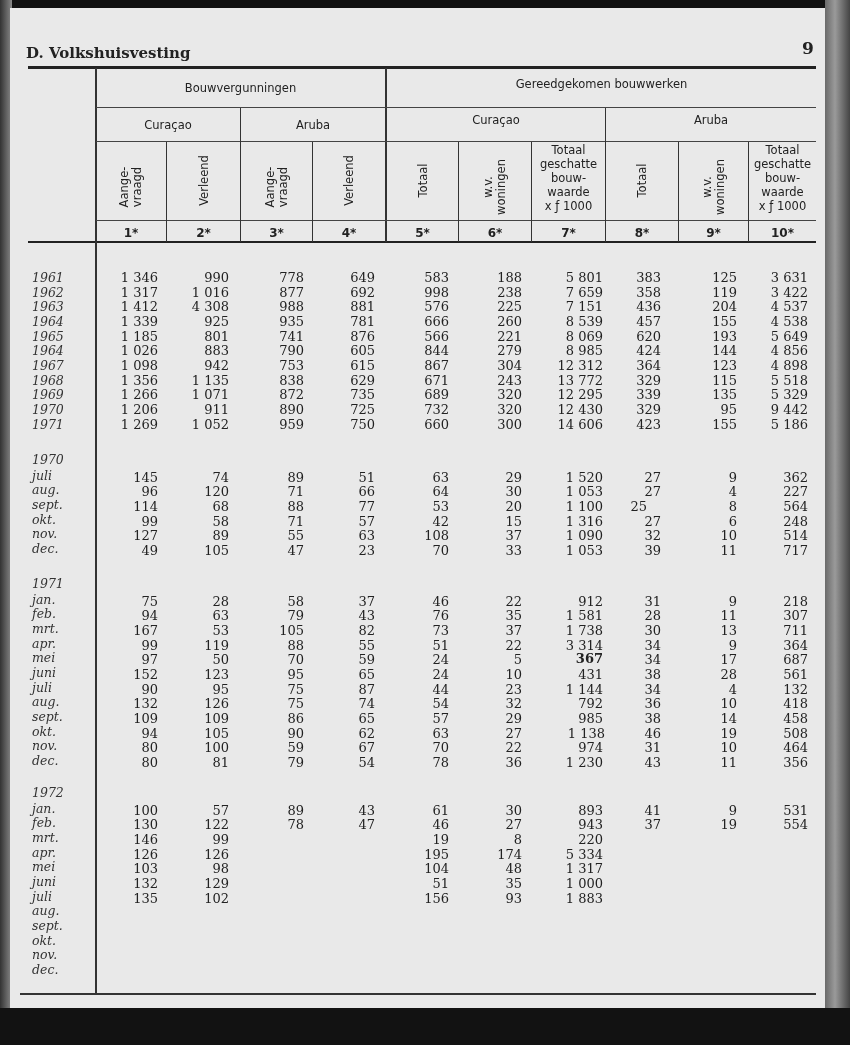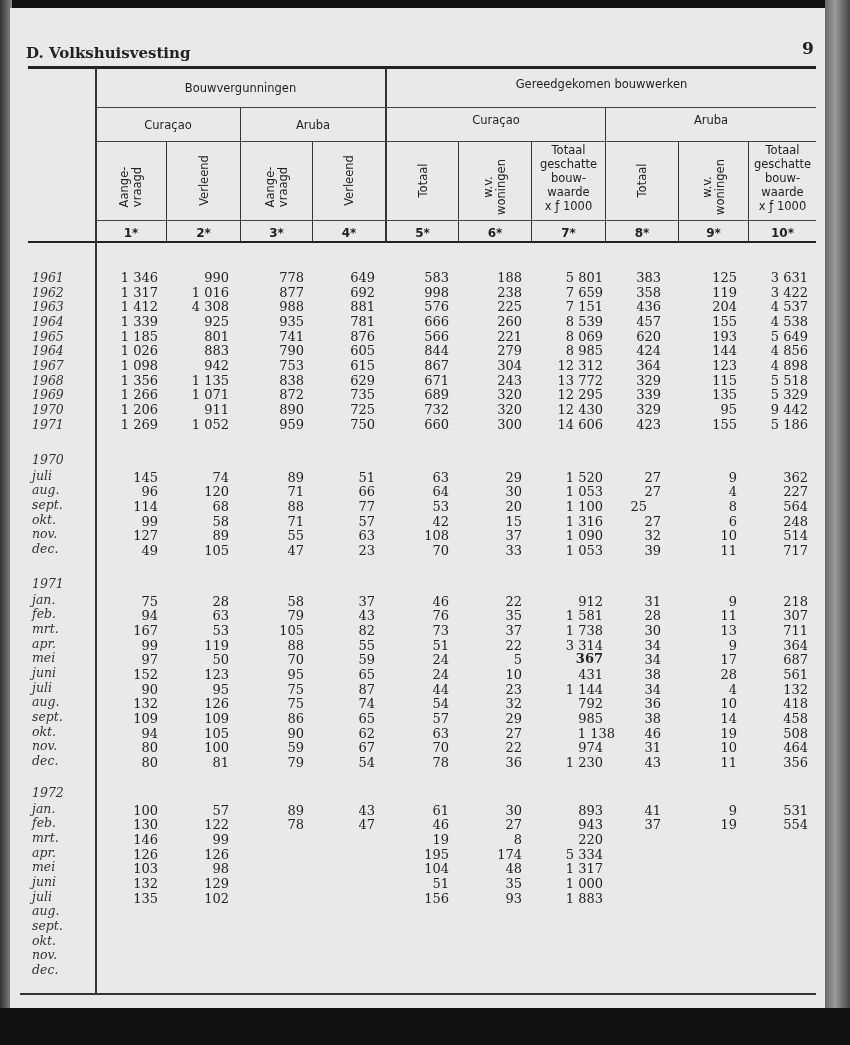--- a/index.html
+++ b/index.html
@@ -388,21 +388,21 @@
     <div class="cell" style="top: 711.85px; right: 189px;">38</div>
     <div class="cell" style="top: 711.85px; right: 113px;">14</div>
     <div class="cell" style="top: 711.85px; right: 42px;">458</div>
     <div class="stub" style="top: 724.5px;">okt.</div>
     <div class="cell" style="top: 726.5px; right: 692px;">94</div>
     <div class="cell" style="top: 726.5px; right: 621px;">105</div>
     <div class="cell" style="top: 726.5px; right: 546px;">90</div>
     <div class="cell" style="top: 726.5px; right: 475px;">62</div>
     <div class="cell" style="top: 726.5px; right: 401px;">63</div>
     <div class="cell" style="top: 726.5px; right: 328px;">27</div>
-    <div class="cell" style="top: 726.5px; right: 235px;">1 138</div>
+    <div class="cell" style="top: 726.5px; right: 245px;">1 138</div>
     <div class="cell" style="top: 726.5px; right: 189px;">46</div>
     <div class="cell" style="top: 726.5px; right: 113px;">19</div>
     <div class="cell" style="top: 726.5px; right: 42px;">508</div>
     <div class="stub" style="top: 739.15px;">nov.</div>
     <div class="cell" style="top: 741.15px; right: 692px;">80</div>
     <div class="cell" style="top: 741.15px; right: 621px;">100</div>
     <div class="cell" style="top: 741.15px; right: 546px;">59</div>
     <div class="cell" style="top: 741.15px; right: 475px;">67</div>
     <div class="cell" style="top: 741.15px; right: 401px;">70</div>
     <div class="cell" style="top: 741.15px; right: 328px;">22</div>

